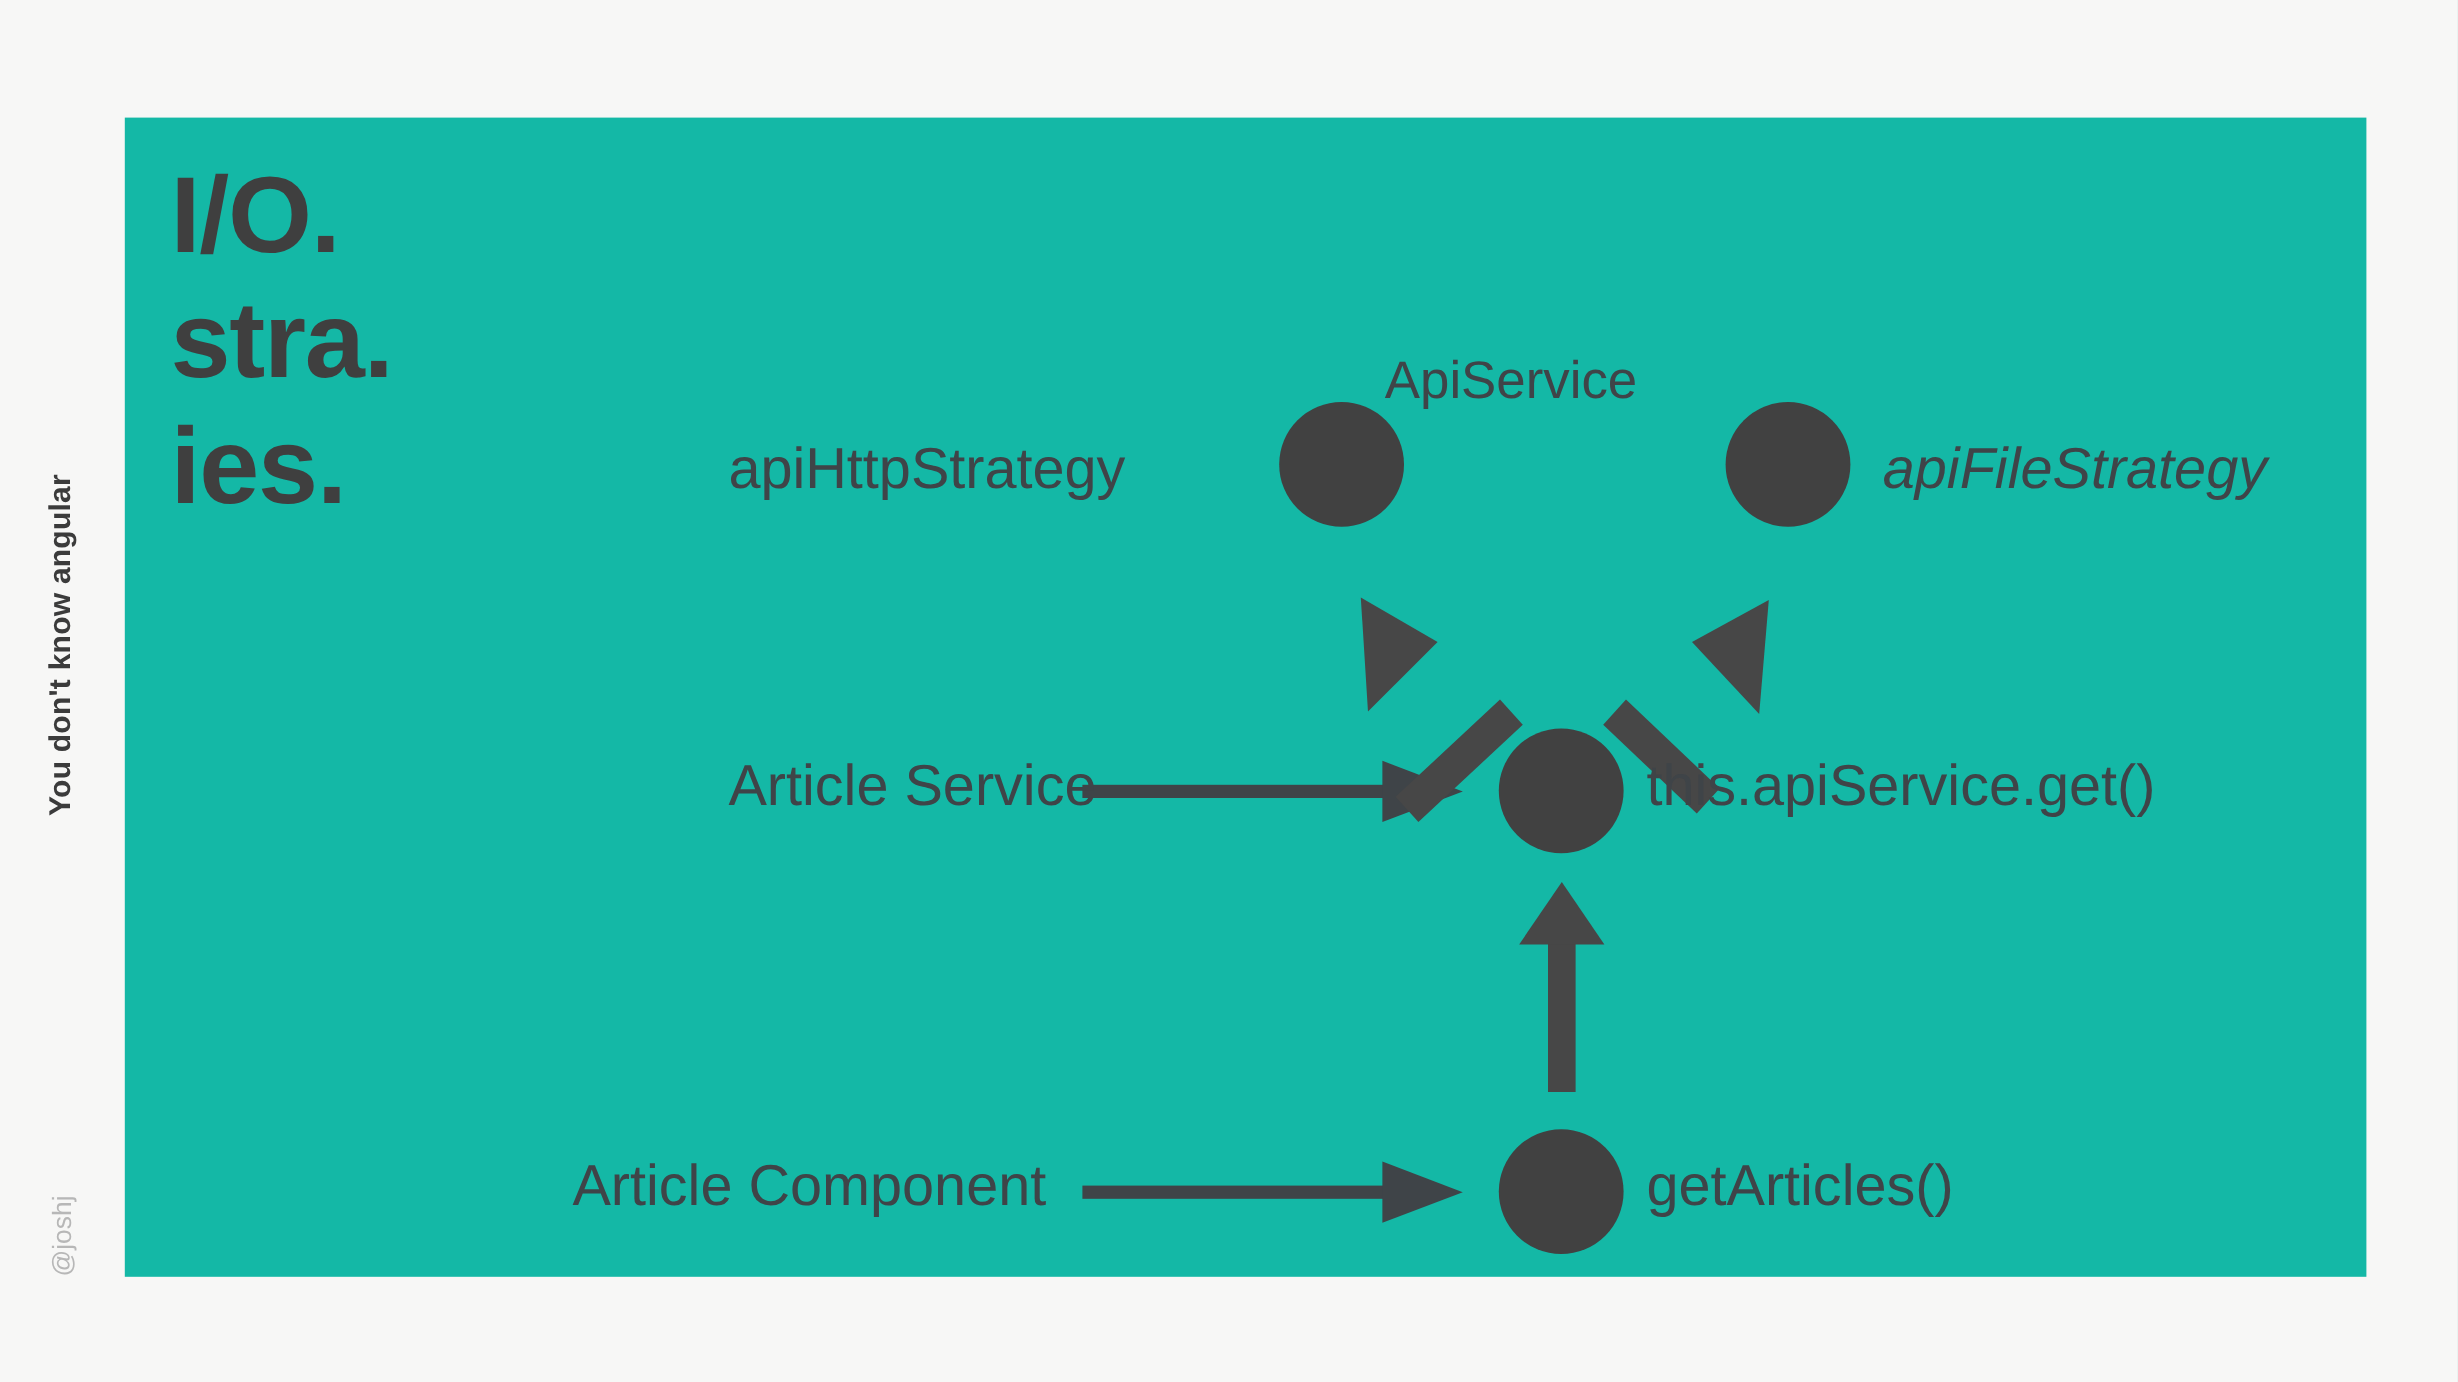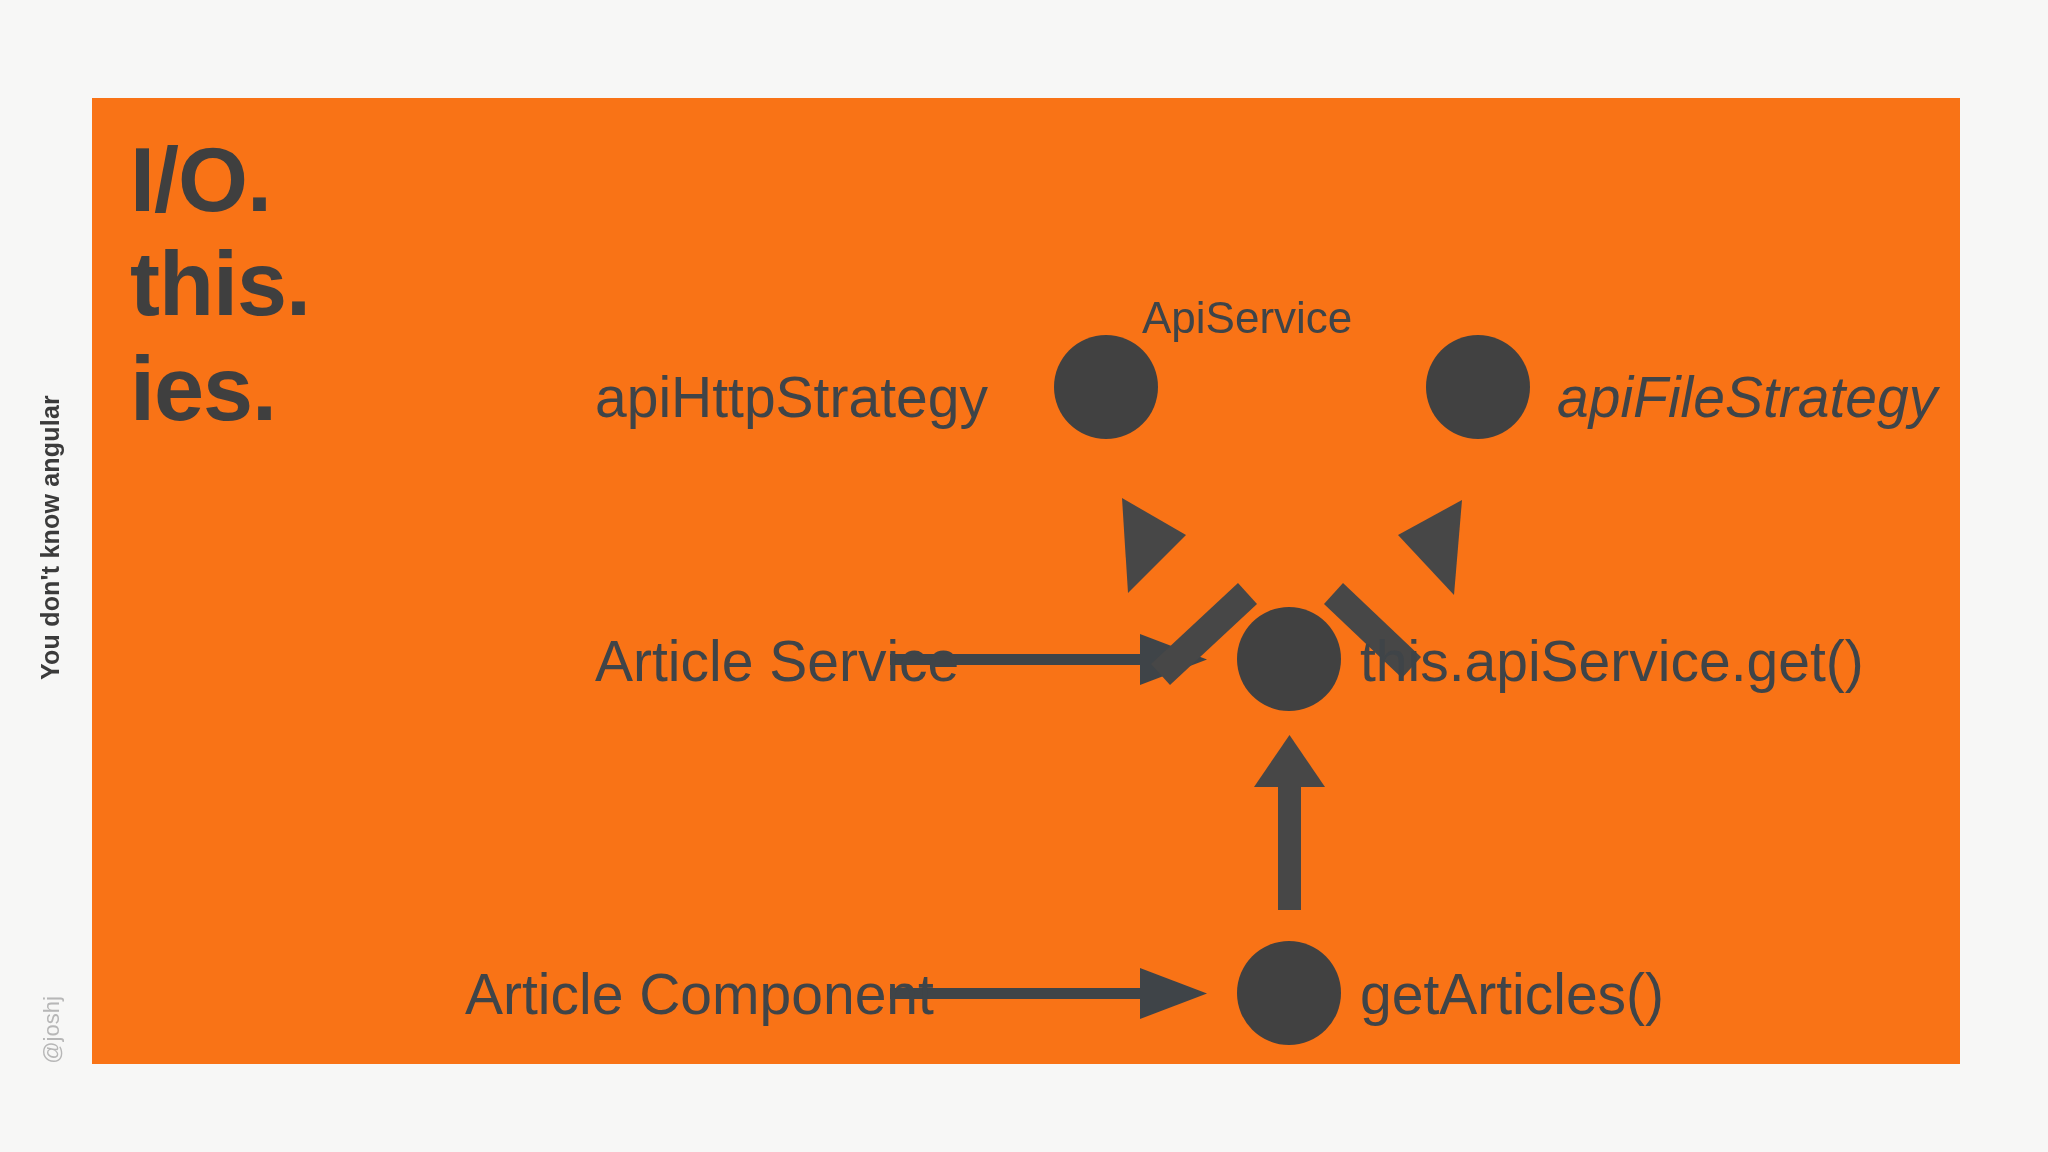--- a/index.html
+++ b/index.html
@@ -58,25 +58,25 @@
     white-space: nowrap;
     font-size: 22px;
     font-weight: 400;
     color: #b7b7b7;
     font-family: "Liberation Sans", sans-serif;
   }
 
   
   #slide {
     position: absolute;
-    left: 92px;
+    left: 104px;
     top: 98px;
     width: 1868px;
     height: 966px;
-    background: #f97316;
+    background: #14b8a6;
   }
 
   
   .title-stack {
     position: absolute;
     left: 38px;
     top: 30px;
     width: 320px;
   }
   .title-stack .line {
@@ -106,21 +106,21 @@
     background: #414141;
   }
   .node.http   { left: 962px;  top: 237px; }
   .node.file   { left: 1334px; top: 237px; }
   .node.center { left: 1145px; top: 509px; }
   .node.bottom { left: 1145px; top: 843px; }
 
   .dlabel {
     position: absolute;
     white-space: nowrap;
-    font-size: 57px;
+    font-size: 48px;
     font-weight: 400;
     color: #3f4448;
     font-family: "Liberation Sans", sans-serif;
   }
   .lbl-apiservice  { left: 1050px; top: 195px; font-size: 44px; }
   .lbl-http        { left: 503px;  top: 266px; }
   .lbl-file        { left: 1465px; top: 266px; font-style: italic; }
   .lbl-articlesvc  { left: 503px;  top: 530px; }
   .lbl-getcall     { left: 1268px; top: 530px; }
   .lbl-articlecomp { left: 373px;  top: 863px; }
@@ -144,21 +144,21 @@
   </div>
 
   <div class="rail-handle">
     <span>@joshj</span>
   </div>
 
   <div id="slide">
 
     <div class="title-stack">
       <div class="line">I/O.</div>
-      <div class="line">this.</div>
+      <div class="line">stra.</div>
       <div class="line">ies.</div>
     </div>
 
     <div id="diagram">
 
       <svg class="arrow-layer" viewBox="0 0 1868 966">
 
         <g>
           <rect x="798" y="556" width="258" height="11" fill="#3f4448"></rect>
           <polygon points="1048,536 1115,561.5 1048,587" fill="#3f4448"></polygon>

